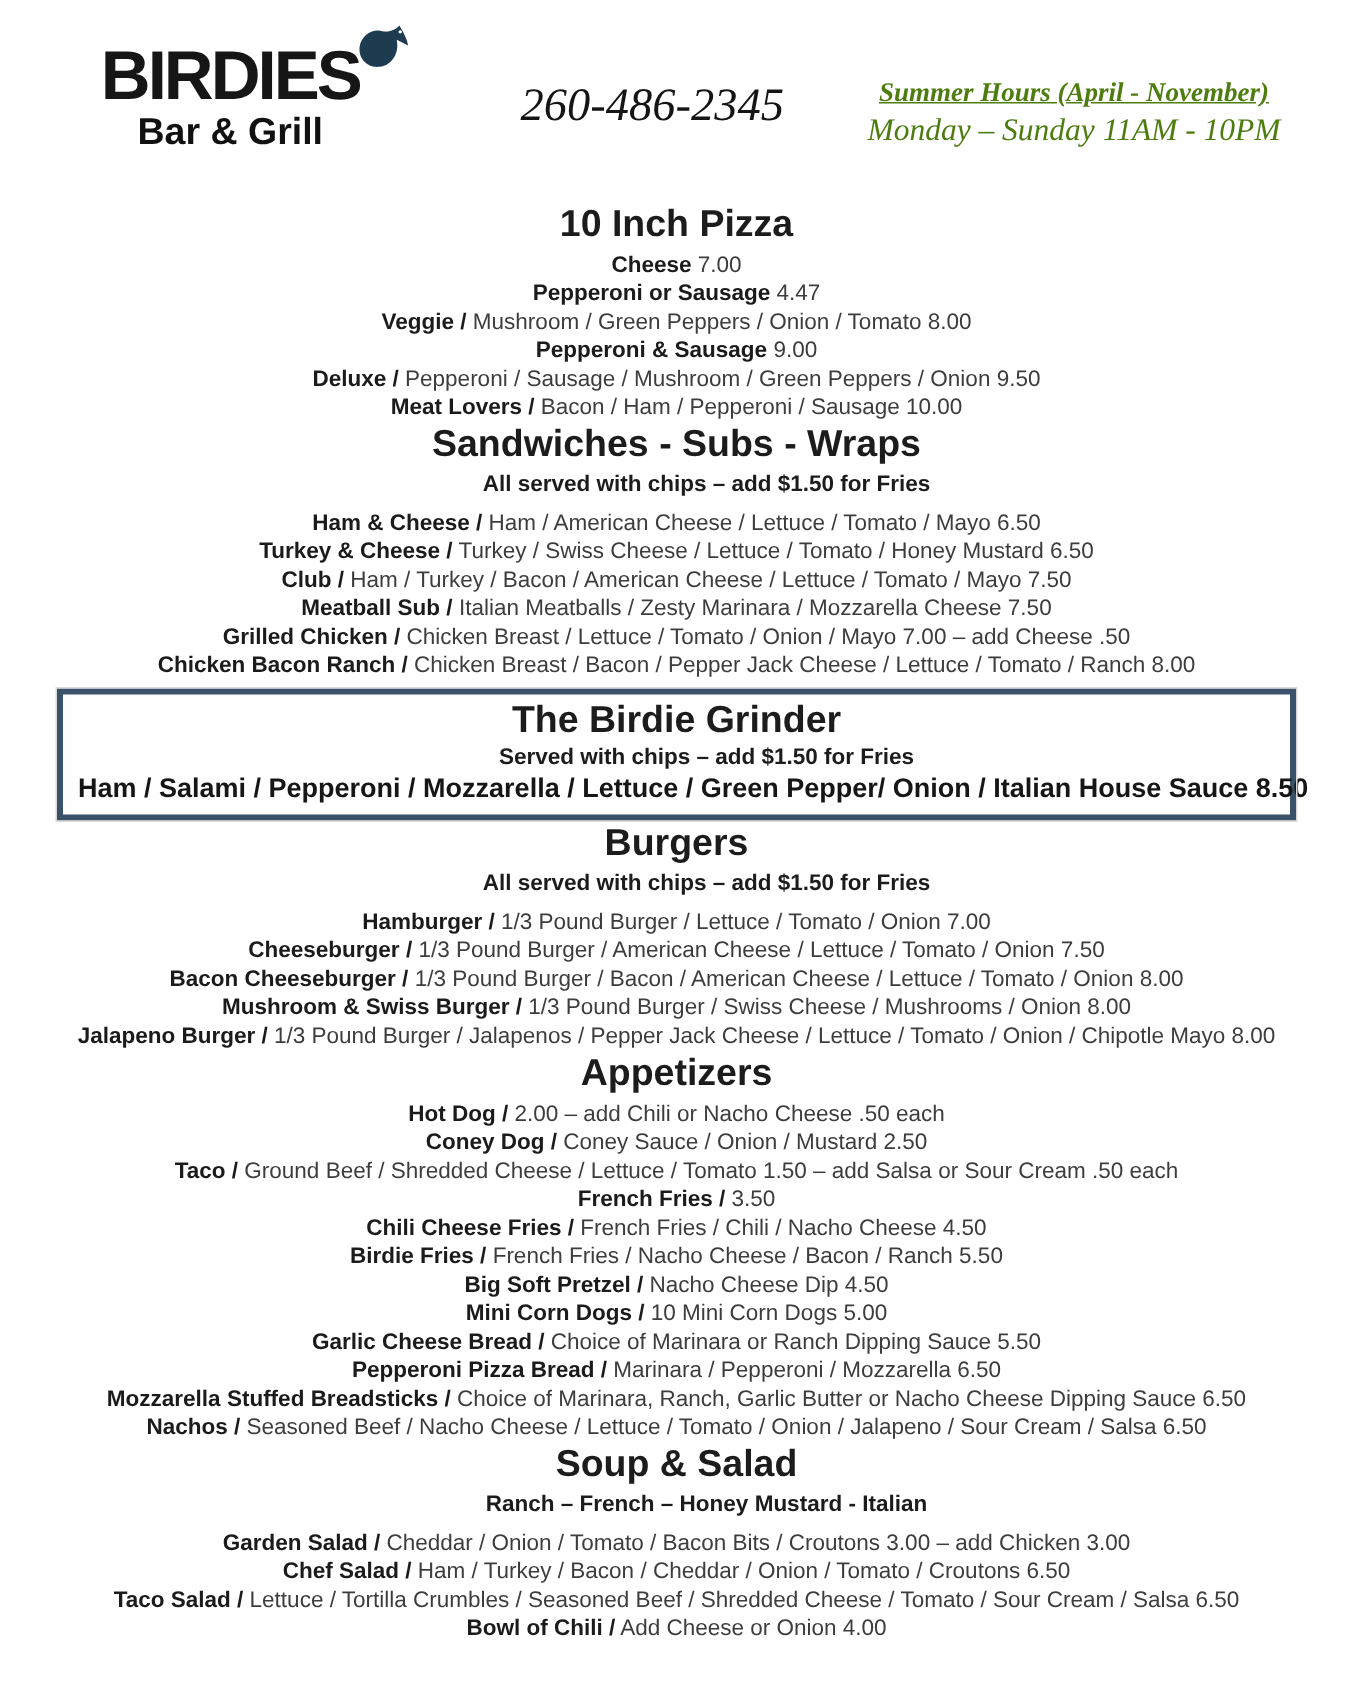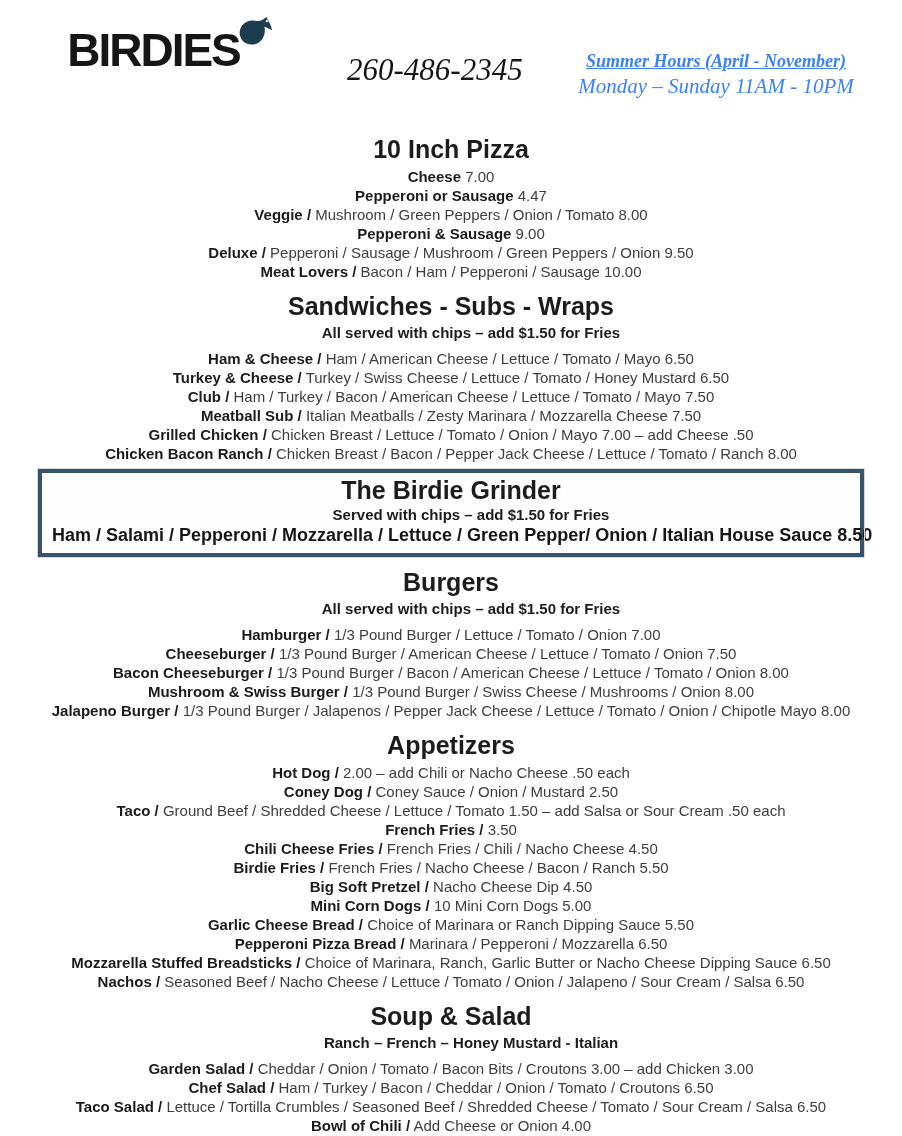--- a/index.html
+++ b/index.html
@@ -9,26 +9,26 @@
   
   #header{position:relative;height:118px;}
   .logo{position:absolute;left:46px;top:26px;width:215px;text-align:center;}
   .logo-row{position:relative;display:inline-block;}
   .wordmark{font-size:46px;font-weight:800;letter-spacing:-2px;color:#161616;line-height:48px;}
   .bird{position:absolute;right:-34px;top:-10px;width:40px;height:38px;}
   .logo-sub{font-size:25px;font-weight:700;color:#111;margin-top:0px;letter-spacing:0px;}
   .phone{position:absolute;left:347px;top:52px;font-family:"Liberation Serif",serif;
          font-style:italic;font-size:31px;color:#151515;}
   .hours{position:absolute;right:40px;top:50px;width:292px;text-align:center;
-         font-family:"Liberation Serif",serif;color:#3b82f6;}
+         font-family:"Liberation Serif",serif;color:#4d7c0f;}
   .hours-title{font-size:18px;font-weight:700;font-style:italic;text-decoration:underline;line-height:23px;white-space:nowrap;}
   .hours-sched{font-size:21px;font-style:italic;line-height:26px;white-space:nowrap;}
 
   
-  .sec{text-align:center;margin-top:10px;}
+  .sec{text-align:center;}
   .sec.first{margin-top:16px;}
   .sec-title{font-size:25px;font-weight:700;line-height:30px;margin:0 0 3px 0;color:#1c1c1c;}
   .sec-sub{font-size:15px;font-weight:700;line-height:18px;margin:0 0 7px 0;color:#1c1c1c;padding-left:40px;}
   .line{font-size:15px;line-height:19px;white-space:nowrap;}
   .nm{font-weight:700;color:#1b1b1b;}
   .ds{color:#3d3d3d;}
 
   
   .grinder{margin:6px 38px 0 38px;border:4px solid #3a5269;outline:1px solid #d9d9d9;
            background:#fefefe;text-align:center;padding:4px 10px 8px 10px;}
@@ -43,20 +43,21 @@
 
   <div id="header">
     <div class="logo">
       <div class="logo-row">
         <span class="wordmark">BIRDIES</span>
         <svg class="bird" viewBox="0 0 40 40">
           <path fill="#1d3c50" d="M33 1 C35 5 38 9 39 15 L31 11 C33 20 28 29 19 30 C10 31 4 24 5 16 C6 9 13 3 21 5 C26 6 30 4 33 1 Z"></path>
           <circle cx="33.5" cy="5.5" r="1.2" fill="#ffffff"></circle>
         </svg>
       </div>
+      <div class="logo-sub">Bar &amp; Grill</div>
     </div>
     <div class="phone">260-486-2345</div>
     <div class="hours">
       <div class="hours-title">Summer Hours (April - November)</div>
       <div class="hours-sched">Monday – Sunday 11AM - 10PM</div>
     </div>
   </div>
 
   <div class="sec first">
     <div class="sec-title">10 Inch Pizza</div>

